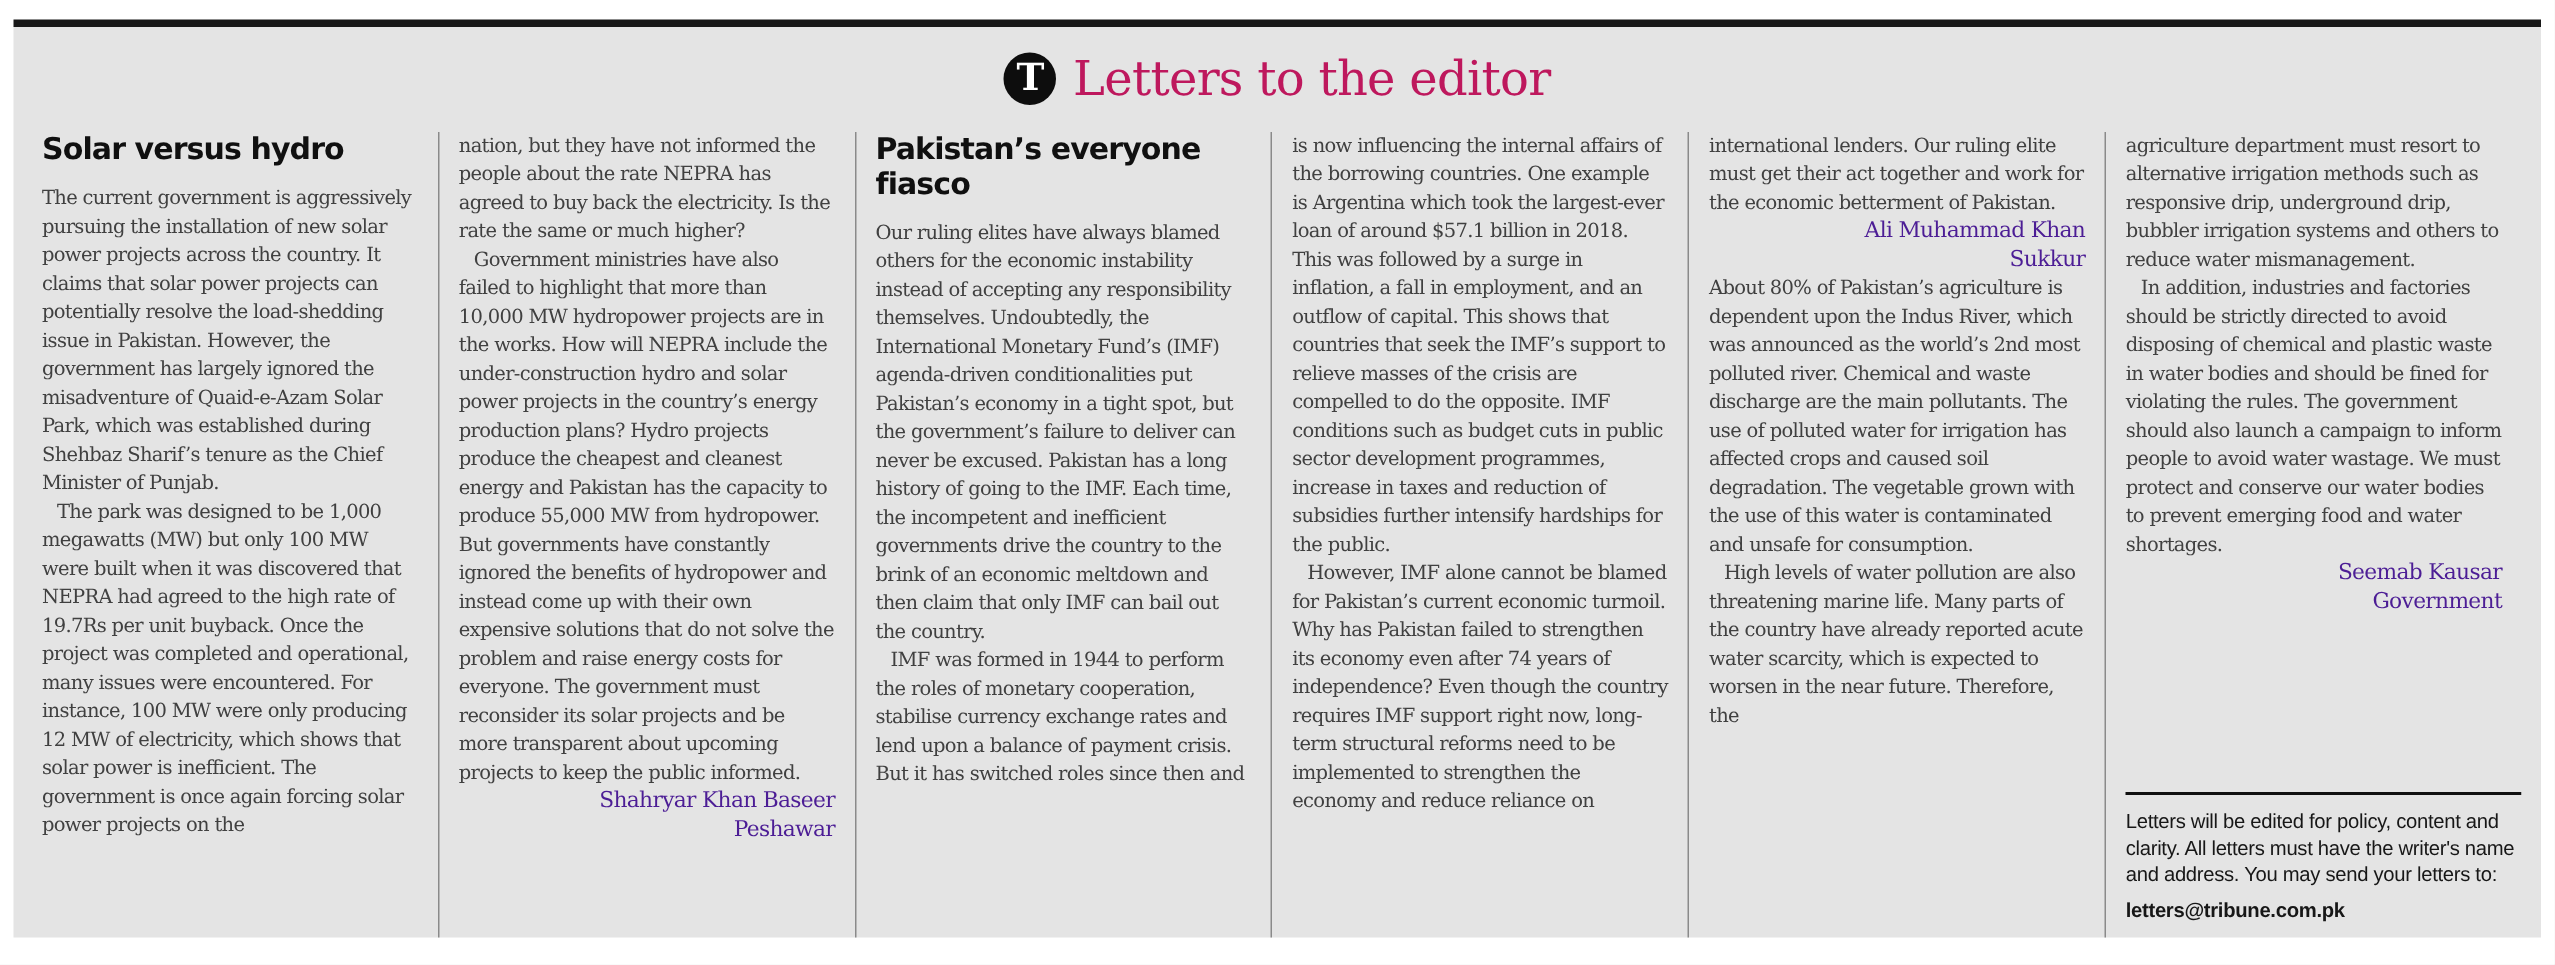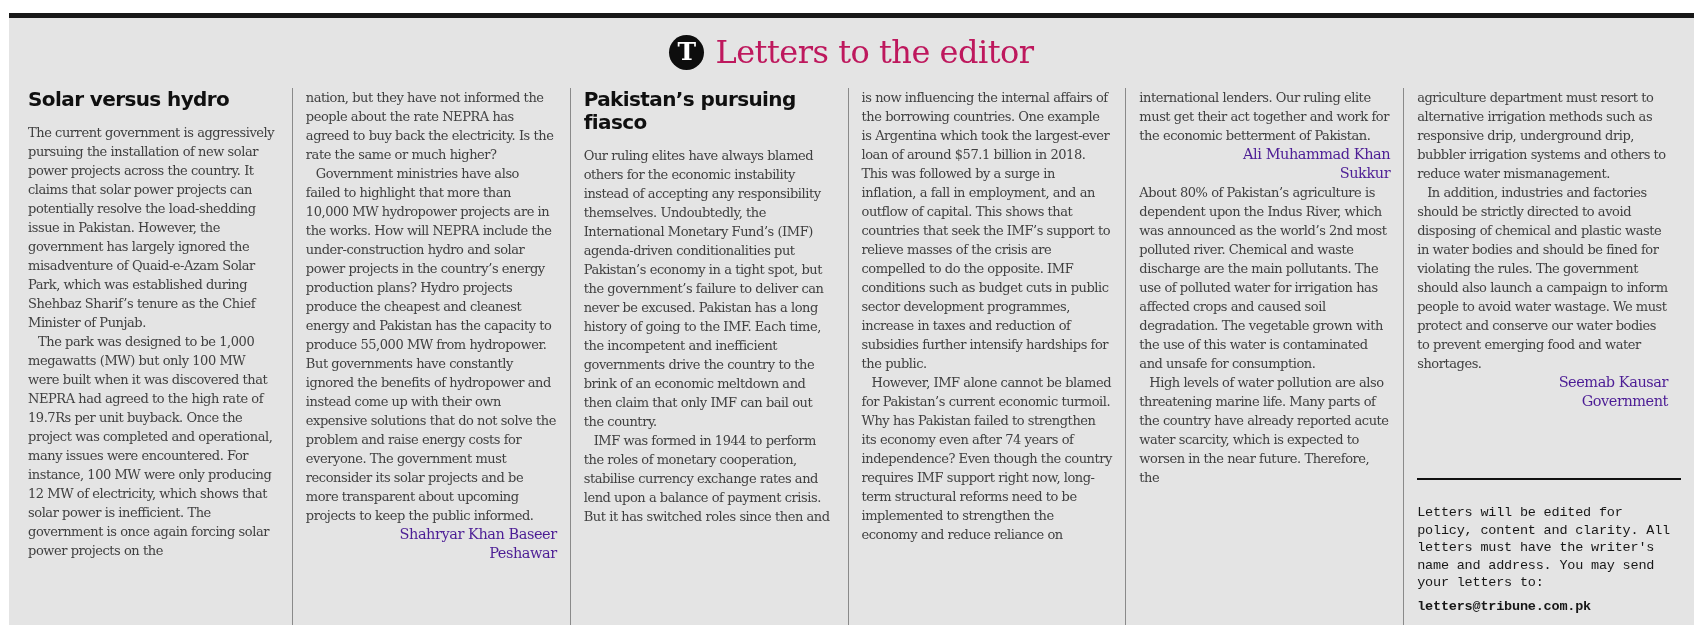--- a/index.html
+++ b/index.html
@@ -48,21 +48,20 @@
     color: #be185d;
     letter-spacing: -0.5px;
     white-space: nowrap;
   }
   .columns {
     position: absolute;
     left: 19px; right: 13px;
     top: 70px; bottom: 0;
     display: flex;
     align-items: stretch;
-    justify-content: flex-end;
   }
   .col {
     flex: 1 1 0;
     padding: 0 13px;
     overflow: hidden;
     position: relative;
   }
   .col + .col { border-left: 1px solid #8a8a8a; }
   .col:first-child { padding-left: 0; }
   .letter-heading {
@@ -88,22 +87,22 @@
     text-align: right;
     font-size: 14.5px;
     line-height: 19px;
     letter-spacing: -0.45px;
     color: #4c1d95;
   }
   .policy-note {
     position: absolute;
     left: 13px; right: 0; bottom: 10px;
     border-top: 2px solid #101010;
-    padding-top: 24px;
-    font-family: Liberation Mono, monospace;
+    padding-top: 9px;
+    font-family: Liberation Sans, sans-serif;
     font-size: 13.5px;
     line-height: 17.5px;
     letter-spacing: -0.2px;
     color: #171717;
   }
   .policy-note .note-text { margin: 0; }
   .policy-note .note-email { font-weight: bold; margin-top: 6px; }
 </style>
 </head>
 <body>
@@ -128,21 +127,21 @@
       <div class="col">
         <p class="para">nation, but they have not informed the people about the rate NEPRA has agreed to buy back the electricity. Is the rate the same or much higher?</p>
         <p class="para indent">Government ministries have also failed to highlight that more than 10,000 MW hydropower projects are in the works. How will NEPRA include the under-construction hydro and solar power projects in the country’s energy production plans? Hydro projects produce the cheapest and cleanest energy and Pakistan has the capacity to produce 55,000 MW from hydropower. But governments have constantly ignored the benefits of hydropower and instead come up with their own expensive solutions that do not solve the problem and raise energy costs for everyone. The government must reconsider its solar projects and be more transparent about upcoming projects to keep the public informed.</p>
         <div class="signature">
           <div>Shahryar Khan Baseer</div>
           <div>Peshawar</div>
         </div>
       </div>
 
       <div class="col">
-        <h2 class="letter-heading">Pakistan’s pursuing fiasco</h2>
+        <h2 class="letter-heading">Pakistan’s everyone fiasco</h2>
         <p class="para">Our ruling elites have always blamed others for the economic instability instead of accepting any responsibility themselves. Undoubtedly, the International Monetary Fund’s (IMF) agenda-driven conditionalities put Pakistan’s economy in a tight spot, but the government’s failure to deliver can never be excused. Pakistan has a long history of going to the IMF. Each time, the incompetent and inefficient governments drive the country to the brink of an economic meltdown and then claim that only IMF can bail out the country.</p>
         <p class="para indent">IMF was formed in 1944 to perform the roles of monetary cooperation, stabilise currency exchange rates and lend upon a balance of payment crisis. But it has switched roles since then and</p>
       </div>
 
       <div class="col">
         <p class="para">is now influencing the internal affairs of the borrowing countries. One example is Argentina which took the largest-ever loan of around $57.1 billion in 2018. This was followed by a surge in inflation, a fall in employment, and an outflow of capital. This shows that countries that seek the IMF’s support to relieve masses of the crisis are compelled to do the opposite. IMF conditions such as budget cuts in public sector development programmes, increase in taxes and reduction of subsidies further intensify hardships for the public.</p>
         <p class="para indent">However, IMF alone cannot be blamed for Pakistan’s current economic turmoil. Why has Pakistan failed to strengthen its economy even after 74 years of independence? Even though the country requires IMF support right now, long-term structural reforms need to be implemented to strengthen the economy and reduce reliance on</p>
       </div>
 
       <div class="col">

